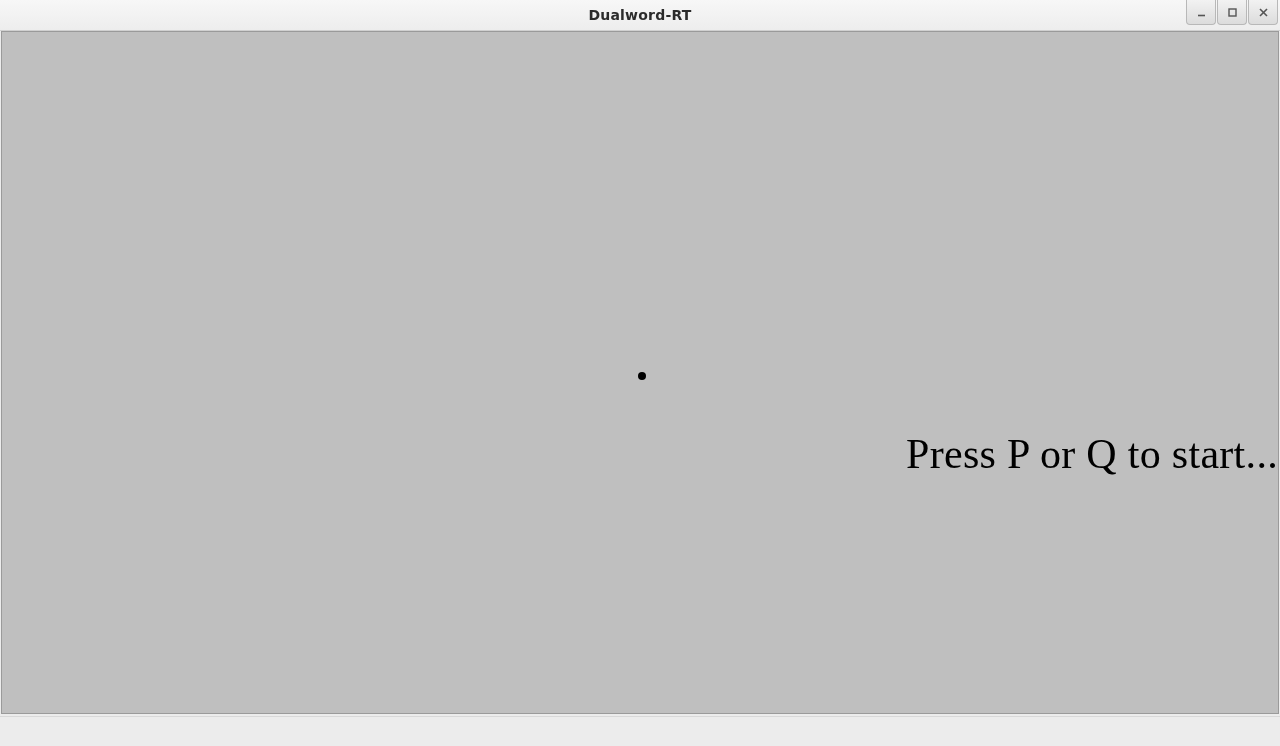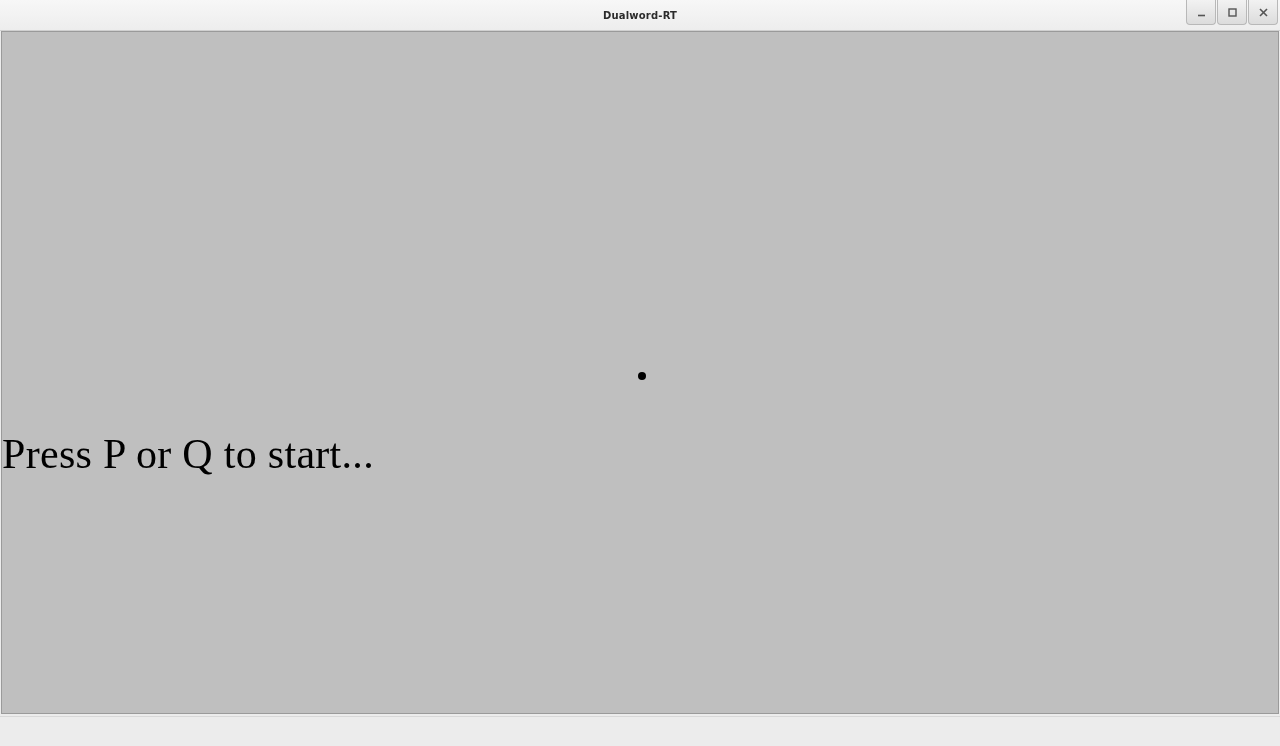--- a/index.html
+++ b/index.html
@@ -18,21 +18,21 @@
     .titlebar {
       height: 31px;
       background: linear-gradient(to bottom, #f7f7f7 0%, #ededed 100%);
       border-bottom: 1px solid #d0d0d0;
       display: flex;
       align-items: center;
       justify-content: center;
       position: relative;
     }
     .title-text {
-      font-size: 10px;
+      font-size: 14px;
       font-weight: bold;
       color: #2b2b2b;
       letter-spacing: 0.2px;
     }
     .window-controls {
       position: absolute;
       right: 0;
       top: 0;
       height: 28px;
       display: flex;
@@ -79,21 +79,21 @@
       width: 8px;
       height: 8px;
       background: #000;
       border-radius: 50%;
     }
     .instruction-text {
       position: absolute;
       top: 398px;
       left: 0;
       right: 0;
-      text-align: left;
+      text-align: right;
       font-family: "Times New Roman", Times, serif;
       font-size: 42px;
       color: #000;
       letter-spacing: 0.3px;
     }
     .statusbar {
       position: absolute;
       left: 0;
       right: 0;
       bottom: 0;

